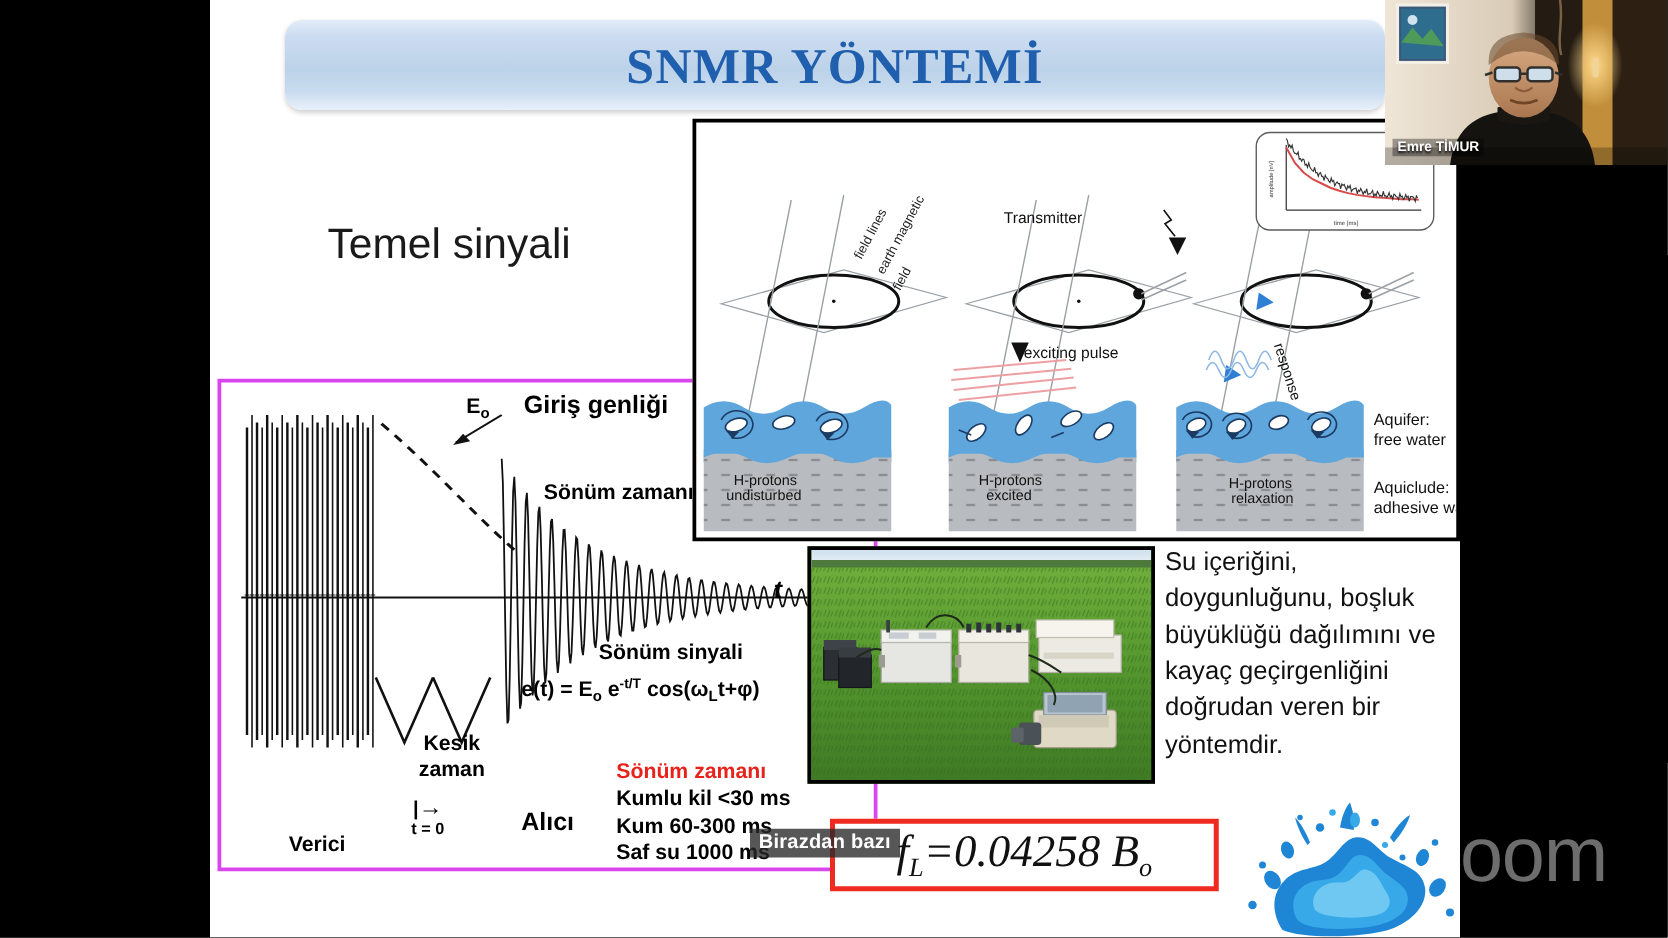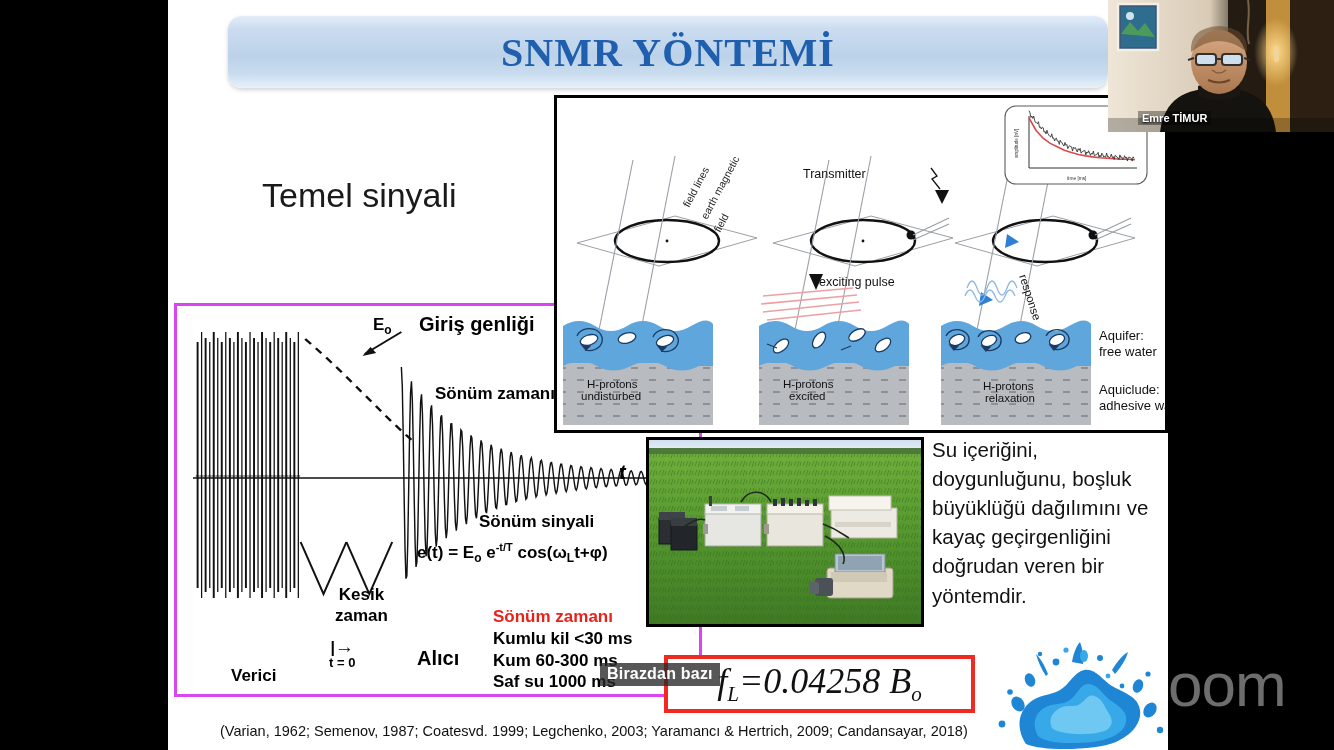--- a/index.html
+++ b/index.html
@@ -109,21 +109,21 @@
 
   
   #video-tile {
     position:absolute; left:1108px; top:0; width:226px; height:132px;
     overflow:hidden; background:#100d0a;
   }
   #video-svg { position:absolute; left:0; top:0; }
   #video-name {
     position:absolute; left:6px; bottom:7px; color:#fff;
     font-size:11px; font-weight:bold; text-shadow:0 1px 2px #000;
-    background:rgba(0,0,0,.35); padding:1px 4px;margin-left:24px;
+    background:rgba(0,0,0,.35); padding:1px 4px;
   }
 
   
   #zoom-wm {
     position:absolute; left:1168px; top:650px; width:166px; height:70px;
     color:#6d6d6d; font-size:62px; font-weight:300; letter-spacing:-1px;
     line-height:70px; overflow:hidden;
   }
 </style>
 </head>
@@ -442,21 +442,20 @@
         </g>
       </svg>
     </div>
 
     <div id="right-text">Su içeriğini, doygunluğunu, boşluk büyüklüğü dağılımını ve kayaç geçirgenliğini doğrudan veren bir yöntemdir.</div>
 
     <div id="formula-box">
       <span class="fx"><span>f</span><sub>L</sub><span>=0.04258 B</span><sub>o</sub></span>
     </div>
 
-    <div id="citation">(Varian, 1962; Semenov, 1987; Coatesvd. 1999; Legchenko, 2003; Yaramancı &amp; Hertrich, 2009; Candansayar, 2018)</div>
 
     <svg id="splash" viewBox="0 0 180 112">
       <g fill="#1f86d6">
         <path d="M38,104 C30,92 28,76 40,64 C50,54 62,56 72,50 C82,44 86,32 96,30 C108,28 114,40 124,46 C136,53 150,56 152,70 C154,84 142,96 128,102 C110,110 56,112 38,104 Z"></path>
       </g>
       <g fill="#37a9e8">
         <path d="M50,96 C44,86 46,74 56,68 C66,62 74,66 82,60 C90,54 92,44 100,44 C110,44 114,54 122,60 C132,67 140,72 138,82 C136,94 120,100 104,102 C84,104 58,104 50,96 Z"></path>
       </g>
       <g fill="#6ec8f2">
         <path d="M64,88 C60,80 64,72 72,68 C80,64 86,68 92,64 C98,60 100,54 106,56 C114,58 116,66 120,72 C124,78 126,84 120,89 C112,96 72,96 64,88 Z"></path>

